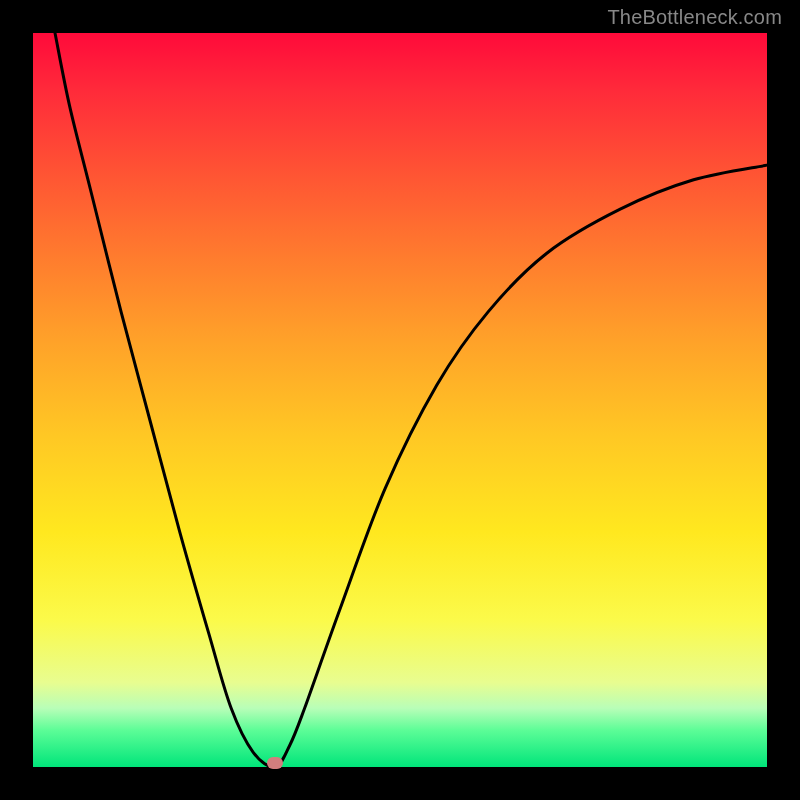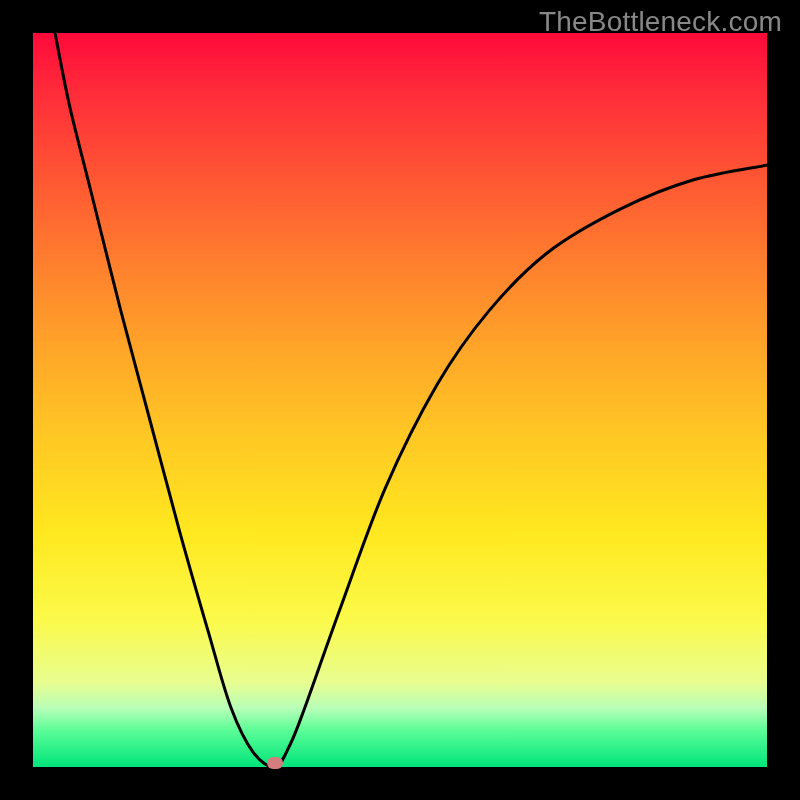--- a/index.html
+++ b/index.html
@@ -8,21 +8,21 @@
     width: 800px;
     height: 800px;
     background: #000;
     position: relative;
   }
   .watermark {
     position: absolute;
     top: 6px;
     right: 18px;
     font-family: Arial, Helvetica, sans-serif;
-    font-size: 28px;
+    font-size: 20px;
     color: #888;
     letter-spacing: 0.2px;
   }
   .plot {
     position: absolute;
     left: 33px;
     top: 33px;
     width: 734px;
     height: 734px;
     background: linear-gradient(to bottom,

